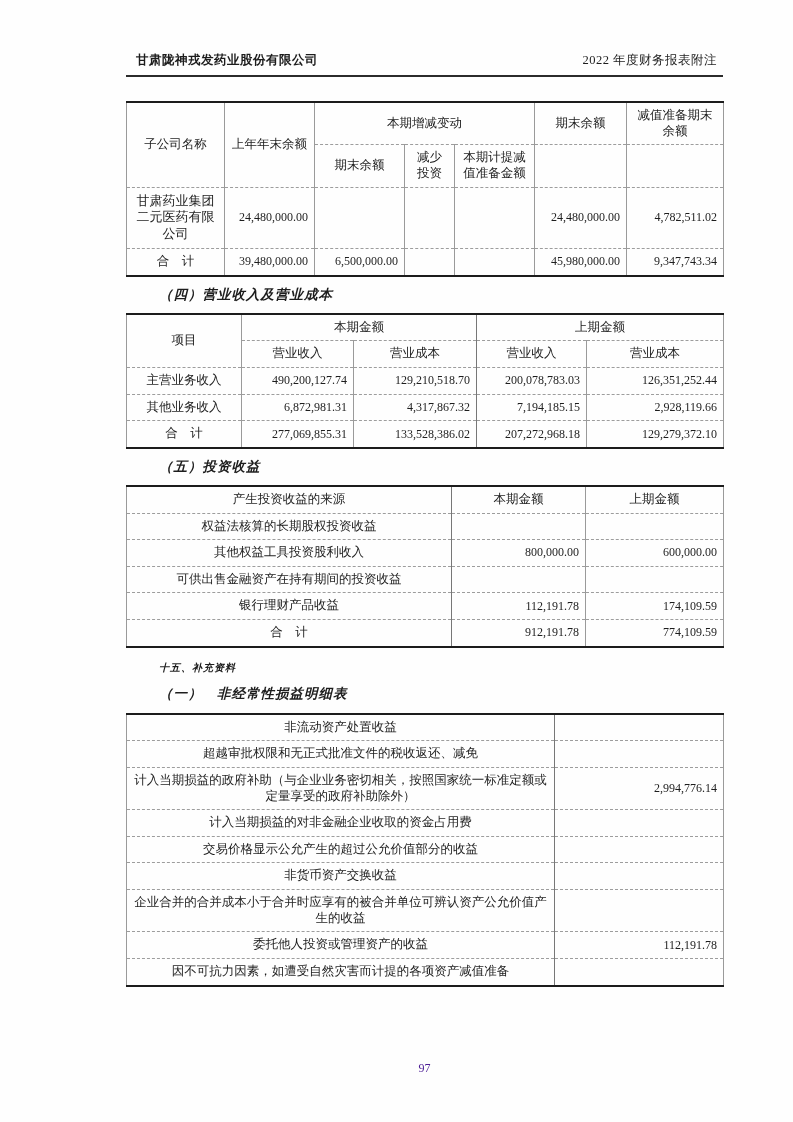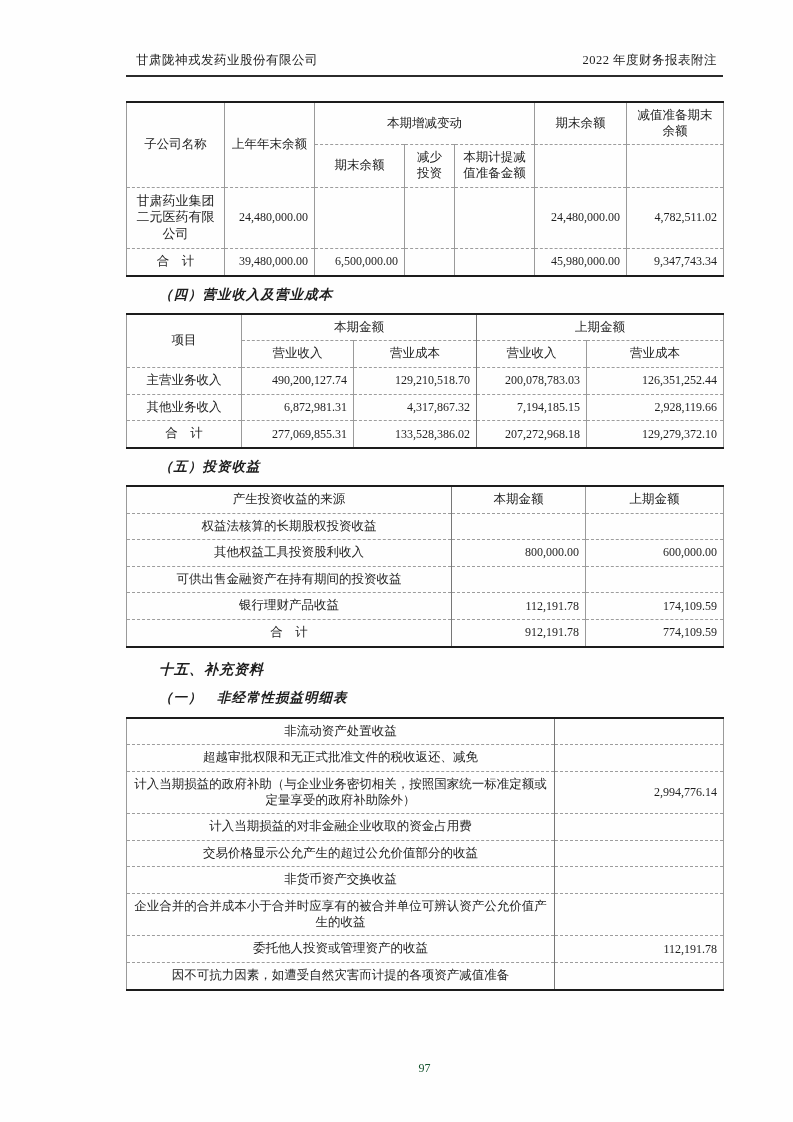--- a/index.html
+++ b/index.html
@@ -8,21 +8,21 @@
     background:#fefefe; overflow:hidden;
     font-family:"Liberation Serif","DejaVu Serif",serif;
     color:#1d1d1d;
   }
   
   .running {
     position:absolute; left:126px; top:52px; width:597px;
     display:flex; justify-content:space-between; align-items:flex-end;
     font-size:12.5px; letter-spacing:0.5px;
   }
-  .running .rh-left { padding-left:10px; }
+  .running .rh-left { padding-left:10px;font-weight:bold; }
   .running .rh-right { padding-right:6px; }
   .header-rule {
     position:absolute; left:126px; top:75px; width:597px; height:0;
     border-top:2px solid #2b2b2b;
   }
   
   .content { position:absolute; left:126px; top:101px; width:597px; }
 
   table.fin {
     border-collapse:collapse; table-layout:fixed; width:597px;
@@ -44,26 +44,26 @@
   .lbl { text-align:center; }
   .num { text-align:right; font-size:12px; white-space:nowrap; }
   .t1-name { font-size:13px; line-height:1.3; }
   .groupline { border-left:1px solid #777 !important; }
 
   .sec-h {
     margin:9px 0 9px 33px; font-size:13.5px; font-weight:bold;
     letter-spacing:1px;
     font-style:italic;
   }
-  .sec-h.major { font-size:14px; margin:13px 0 4px 33px; }
+  .sec-h.major { font-size:10px; margin:13px 0 4px 33px; }
   .sec-h.sub { margin:10px 0 10px 33px; }
 
   .page-num {
     position:absolute; left:126px; bottom:46px; width:597px;
-    text-align:center; font-size:12px; color:#14532d;
+    text-align:center; font-size:12px; color:#4c1d95;
   }
 </style>
 </head>
 <body>
 
 <div class="page">
 
   <div class="running">
     <span class="rh-left">甘肃陇神戎发药业股份有限公司</span>
     <span class="rh-right">2022 年度财务报表附注</span>

